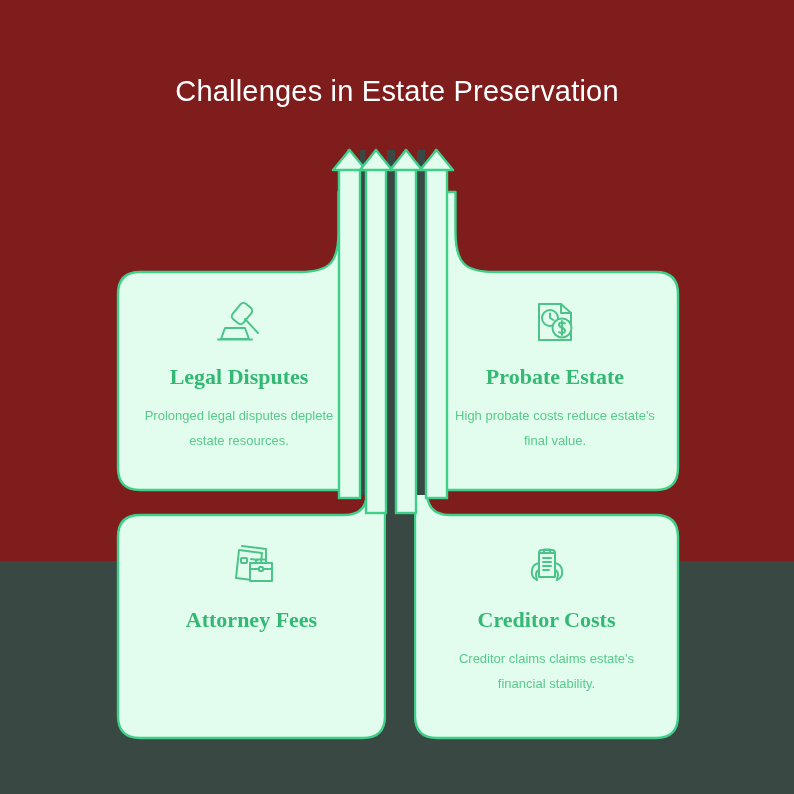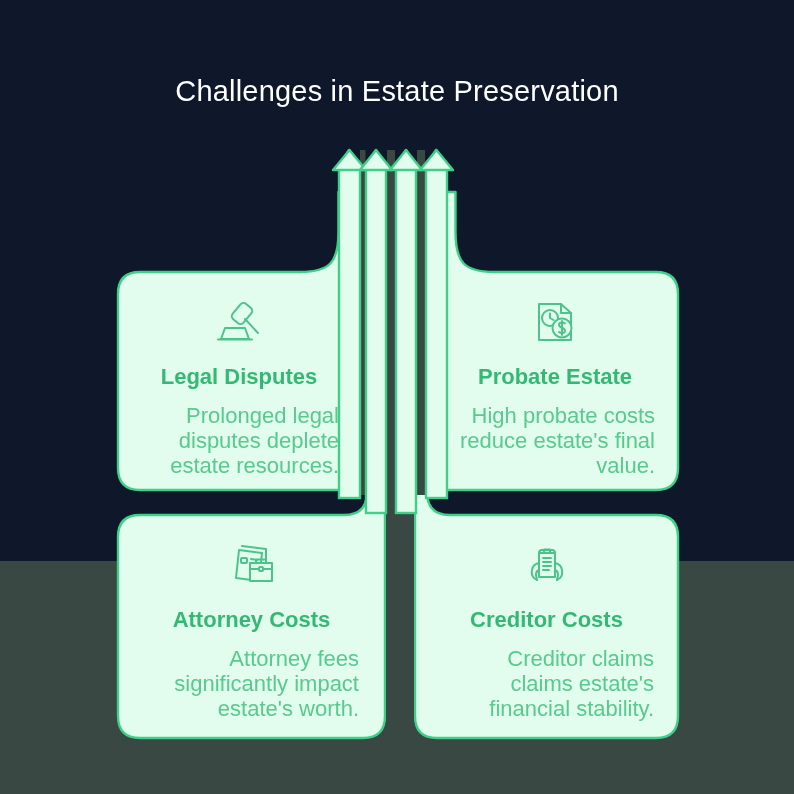--- a/index.html
+++ b/index.html
@@ -10,21 +10,21 @@
     width: 794px;
     height: 794px;
     background: #394842;
     font-family: "Liberation Sans", sans-serif;
     overflow: hidden;
   }
   #infographic {
     position: relative;
     width: 794px;
     height: 561px;
-    background: #0f172a;
+    background: #7f1d1d;
   }
   #page-title {
     position: absolute;
     top: 72px;
     left: 0;
     width: 794px;
     text-align: center;
     color: #ffffff;
     font-size: 29px;
     font-weight: 400;
@@ -54,28 +54,29 @@
     justify-content: center;
   }
   .card-title {
     margin-top: 14px;
     color: #34b874;
     font-size: 22px;
     font-weight: bold;
     line-height: 26px;
     text-align: center;
     white-space: nowrap;
+    font-family: Liberation Serif, serif;
   }
   .card-desc {
     margin-top: 13px;
     color: #58ca8d;
-    font-size: 22px;
+    font-size: 13px;
     font-weight: 400;
     line-height: 25px;
-    text-align: right;
+    text-align: center;
     max-width: 200px;
   }
   #card-legal-disputes  { left: 118px; top: 272px; width: 242px; height: 218px; }
   #card-probate-costs   { left: 432px; top: 272px; width: 246px; height: 218px; }
   #card-attorney-fees   { left: 118px; top: 515px; width: 267px; height: 223px; }
   #card-creditor-claims { left: 415px; top: 515px; width: 263px; height: 223px; }
   #card-attorney-fees .card-desc  { max-width: 215px; }
   #card-creditor-claims .card-desc { max-width: 215px; }
 </style>
 </head>
@@ -201,22 +202,21 @@
         <path d="M11 7 L34 10 L31 38 L8 35 Z" fill="#e2fcee"></path>
         <rect x="13" y="15" width="6" height="5" rx="1"></rect>
         <line x1="23" y1="16" x2="29" y2="17"></line>
         <line x1="23" y1="21" x2="28" y2="21.5"></line>
         <path d="M22 20 L44 20 L44 38 L22 38 Z" fill="#e2fcee"></path>
         <path d="M28 20 L28 16.5 L38 16.5 L38 20"></path>
         <line x1="22" y1="26" x2="44" y2="26"></line>
         <rect x="31" y="24" width="4" height="4" rx="1" fill="#e2fcee"></rect>
       </svg>
     </div>
-    <div class="card-title">Attorney Costs</div>
-    <div class="card-desc">Attorney fees significantly impact estate's worth.</div>
+    <div class="card-title">Attorney Fees</div>
   </div>
 
   <div class="card" id="card-creditor-claims">
     <div class="card-icon">
       <svg viewBox="0 0 48 44" width="48" height="44" fill="none" stroke="#4cc489" stroke-width="2" stroke-linecap="round" stroke-linejoin="round">
         <path d="M16 10 L16 34 L32 34 L32 10 Z" fill="#e2fcee"></path>
         <path d="M21 10 L21 6.5 L27 6.5 L27 10"></path>
         <path d="M16 10 Q16 7 19 7 L29 7 Q32 7 32 10"></path>
         <line x1="20" y1="15" x2="28" y2="15"></line>
         <line x1="20" y1="19" x2="28" y2="19"></line>

